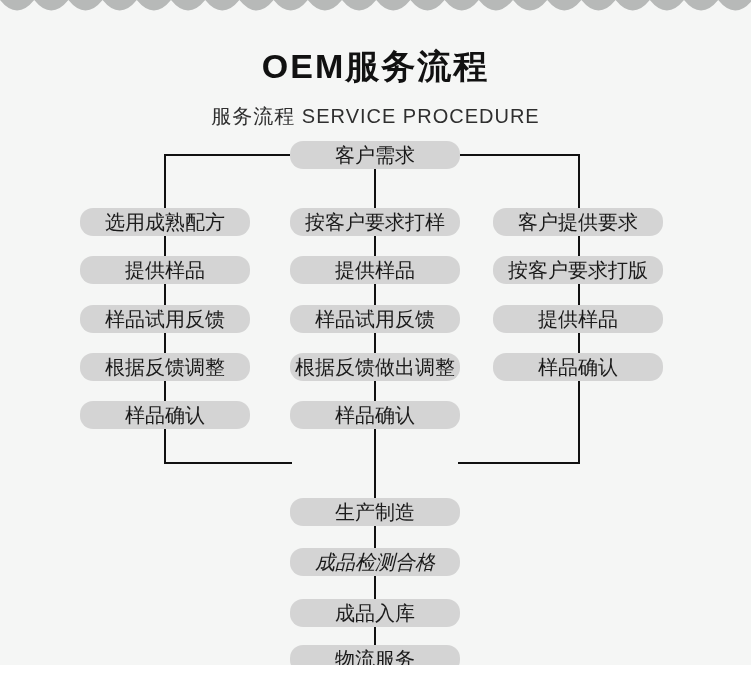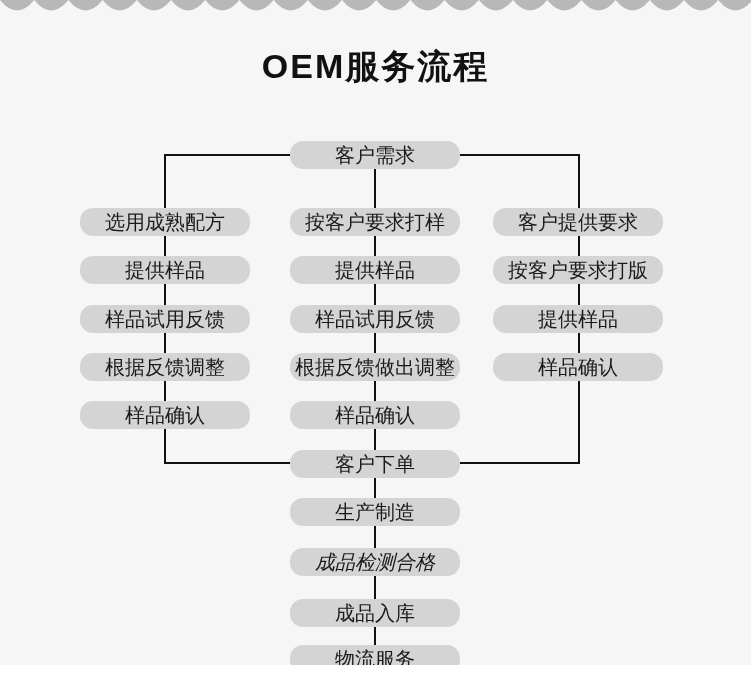--- a/index.html
+++ b/index.html
@@ -57,20 +57,21 @@
     <path style="fill:var(--scallop,#b7b9b8)" d="M0,0
       q17.1,21 34.2,0 q17.1,21 34.2,0 q17.1,21 34.2,0 q17.1,21 34.2,0
       q17.1,21 34.2,0 q17.1,21 34.2,0 q17.1,21 34.2,0 q17.1,21 34.2,0
       q17.1,21 34.2,0 q17.1,21 34.2,0 q17.1,21 34.2,0 q17.1,21 34.2,0
       q17.1,21 34.2,0 q17.1,21 34.2,0 q17.1,21 34.2,0 q17.1,21 34.2,0
       q17.1,21 34.2,0 q17.1,21 34.2,0 q17.1,21 34.2,0 q17.1,21 34.2,0
       q17.1,21 34.2,0 q17.1,21 34.2,0 Z"></path>
   </svg>
 
   <h1 class="title">OEM服务流程</h1>
+  <h2 class="subtitle">服务流程 SERVICE PROCEDURE</h2>
 
   <div class="line h" style="left:164px;top:154px;width:128px;"></div>
   <div class="line h" style="left:458px;top:154px;width:122px;"></div>
   <div class="line v" style="left:164px;top:154px;height:310px;"></div>
   <div class="line v" style="left:578px;top:154px;height:310px;"></div>
   <div class="line v" style="left:374px;top:155px;height:504px;"></div>
   <div class="line h" style="left:164px;top:462px;width:128px;"></div>
   <div class="line h" style="left:458px;top:462px;width:122px;"></div>
 
   <div class="node" style="left:290px;top:141px;">客户需求</div>
@@ -85,20 +86,19 @@
   <div class="node" style="left:290px;top:256px;">提供样品</div>
   <div class="node" style="left:290px;top:305px;">样品试用反馈</div>
   <div class="node" style="left:290px;top:353px;">根据反馈做出调整</div>
   <div class="node" style="left:290px;top:401px;">样品确认</div>
 
   <div class="node" style="left:493px;top:208px;">客户提供要求</div>
   <div class="node" style="left:493px;top:256px;">按客户要求打版</div>
   <div class="node" style="left:493px;top:305px;">提供样品</div>
   <div class="node" style="left:493px;top:353px;">样品确认</div>
 
-  <div class="node" style="left:290px;top:450px;">客户下单</div>
   <div class="node" style="left:290px;top:498px;">生产制造</div>
   <div class="node" style="left:290px;top:548px;font-style:italic;">成品检测合格</div>
   <div class="node" style="left:290px;top:599px;">成品入库</div>
   <div class="node" style="left:290px;top:645px;">物流服务</div>
 
 
 </div>
 
 </body></html>

